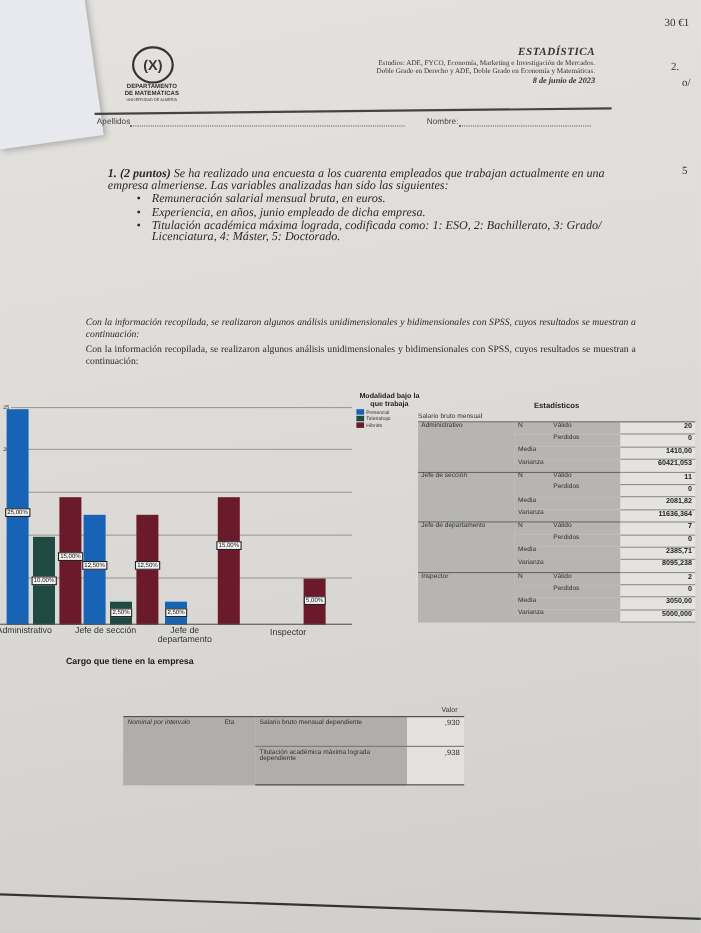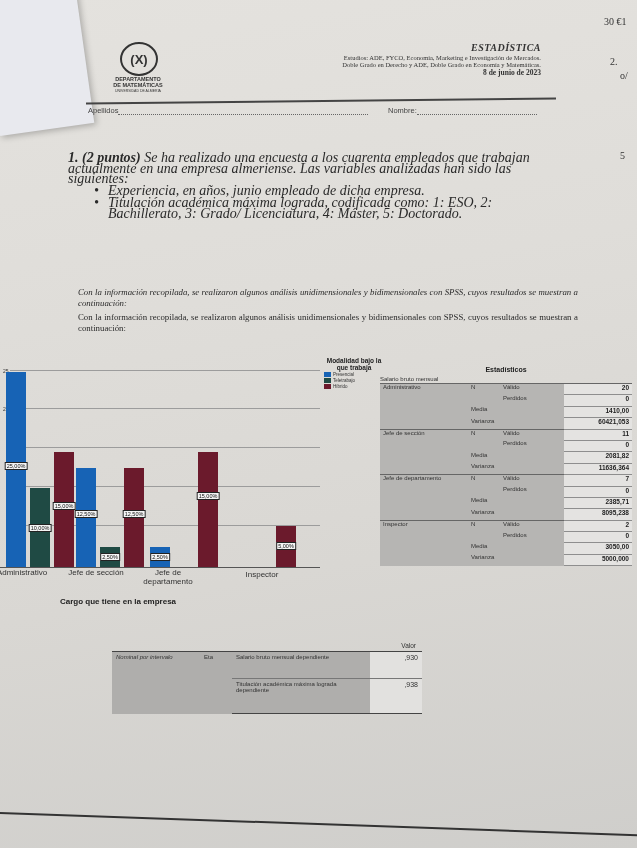--- a/index.html
+++ b/index.html
@@ -18,25 +18,25 @@
   }
   .side-scrawl { position: absolute; left: 8px; top: 6px; font-family: "Liberation Sans", sans-serif; font-size: 9px; color: #333; transform: rotate(70deg); transform-origin: left top; }
   .corner-scrawl { position: absolute; font-family: "Liberation Serif", serif; font-size: 10px; color: #333; }
   .logo {
     position: absolute; left: 120px; top: 42px; width: 34px; height: 30px; border: 2.5px solid #333; border-radius: 50%;
     display: flex; align-items: center; justify-content: center; font-family: "Liberation Sans", sans-serif; font-size: 13px; font-weight: bold; color: #333;
   }
   .logo-text { position: absolute; left: 108px; top: 76px; width: 60px; font-family: "Liberation Sans", sans-serif; font-size: 5.5px; font-weight: bold; color: #333; line-height: 6px; text-align: center; }
   .header-right { position: absolute; right: 96px; top: 44px; text-align: right; font-size: 6.5px; line-height: 7.5px; color: #333; }
   .header-right .title { font-size: 10px; font-weight: bold; font-style: italic; letter-spacing: 0.5px; margin-bottom: 2px; }
-  .header-right .date { font-weight: bold; font-size: 7.5px; }
+  .header-right .date { font-weight: bold; font-style: italic; font-size: 7.5px; }
   .header-rule { position: absolute; left: 86px; top: 100px; width: 470px; height: 1.5px; background: #444; transform: rotate(-0.6deg); }
   .name-line { position: absolute; top: 106px; font-family: "Liberation Sans", sans-serif; font-size: 7.5px; color: #444; }
   .dots { display: inline-block; border-bottom: 1px dotted #666; height: 7px; vertical-align: bottom; }
-  .q { position: absolute; left: 68px; top: 153px; width: 480px; font-size: 14px; line-height: 10.5px; color: #2a2a2a; }
+  .q { position: absolute; left: 98px; top: 153px; width: 480px; font-size: 11px; line-height: 10.5px; color: #2a2a2a; }
   .q .num { font-style: italic; font-weight: bold; }
   .q ul { margin: 0; padding-left: 40px; list-style: none; }
   .q li { position: relative; margin: 1.5px 0; }
   .q li::before { content: "\2022"; position: absolute; left: -14px; }
   .para { position: absolute; left: 78px; width: 500px; font-size: 8.8px; line-height: 10.5px; text-align: justify; color: #2a2a2a; }
   .para.p1 { top: 287px; font-style: italic; }
   .para.p2 { top: 312px; }
   
   .chart { position: absolute; left: 0; top: 360px; width: 330px; height: 230px; }
   .gridline { position: absolute; left: 10px; width: 310px; height: 1px; background: #9c9c9c; }
@@ -111,20 +111,21 @@
     <span>Nombre:</span><span class="dots" style="width:120px;"></span>
   </div>
 
   <div class="q">
     <div>
       <span class="num">1.</span>
       <span class="num">(2 puntos)</span>
       <span style="font-style:italic;">Se ha realizado una encuesta a los cuarenta empleados que trabajan actualmente en una empresa almeriense. Las variables analizadas han sido las siguientes:</span>
     </div>
     <ul>
+      <li class="it" style="font-style:italic;">Remuneración salarial mensual bruta, en euros.</li>
       <li style="font-style:italic;">Experiencia, en años, junio empleado de dicha empresa.</li>
       <li style="font-style:italic;">Titulación académica máxima lograda, codificada como: 1: ESO, 2: Bachillerato, 3: Grado/ Licenciatura, 4: Máster, 5: Doctorado.</li>
     </ul>
   </div>
 
   <div class="para p1">Con la información recopilada, se realizaron algunos análisis unidimensionales y bidimensionales con SPSS, cuyos resultados se muestran a continuación:</div>
   <div class="para p2">Con la información recopilada, se realizaron algunos análisis unidimensionales y bidimensionales con SPSS, cuyos resultados se muestran a continuación:</div>
 
   <div class="chart">
     <div class="plot">

